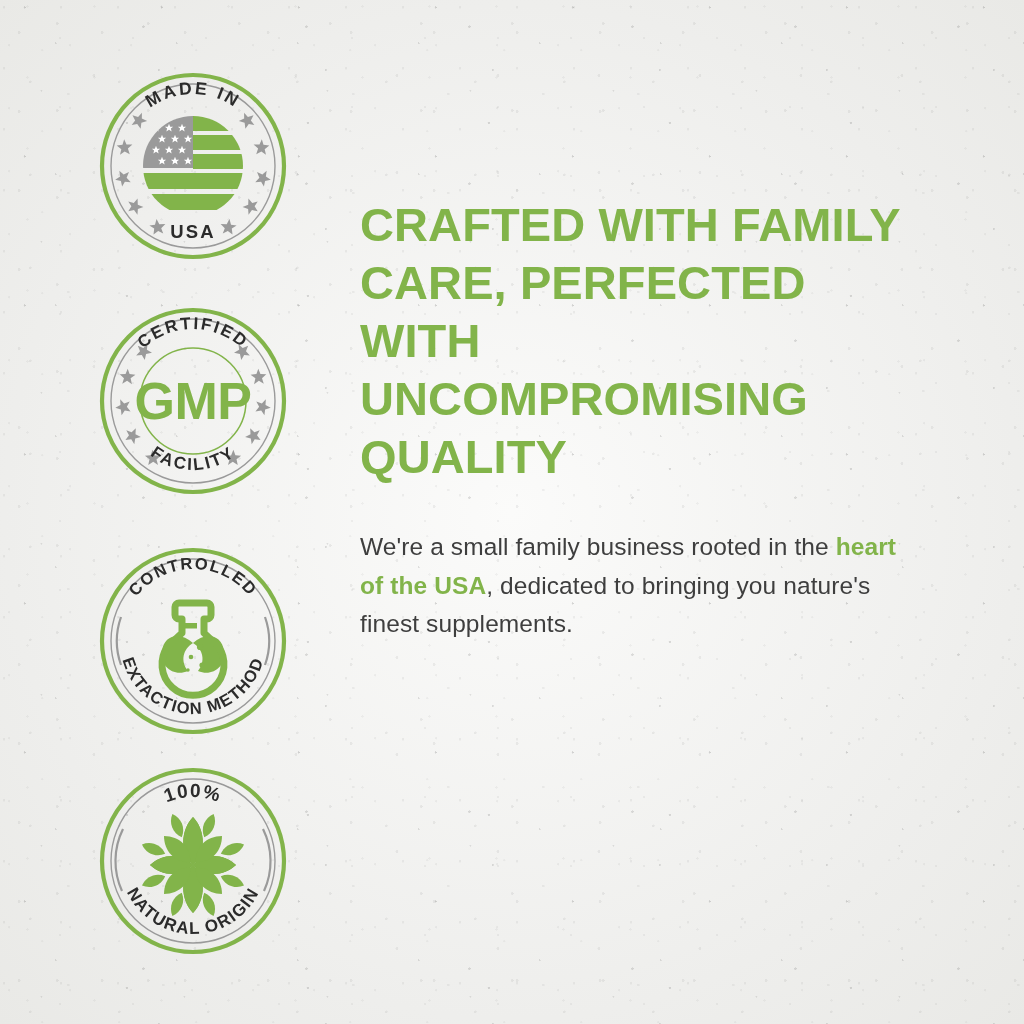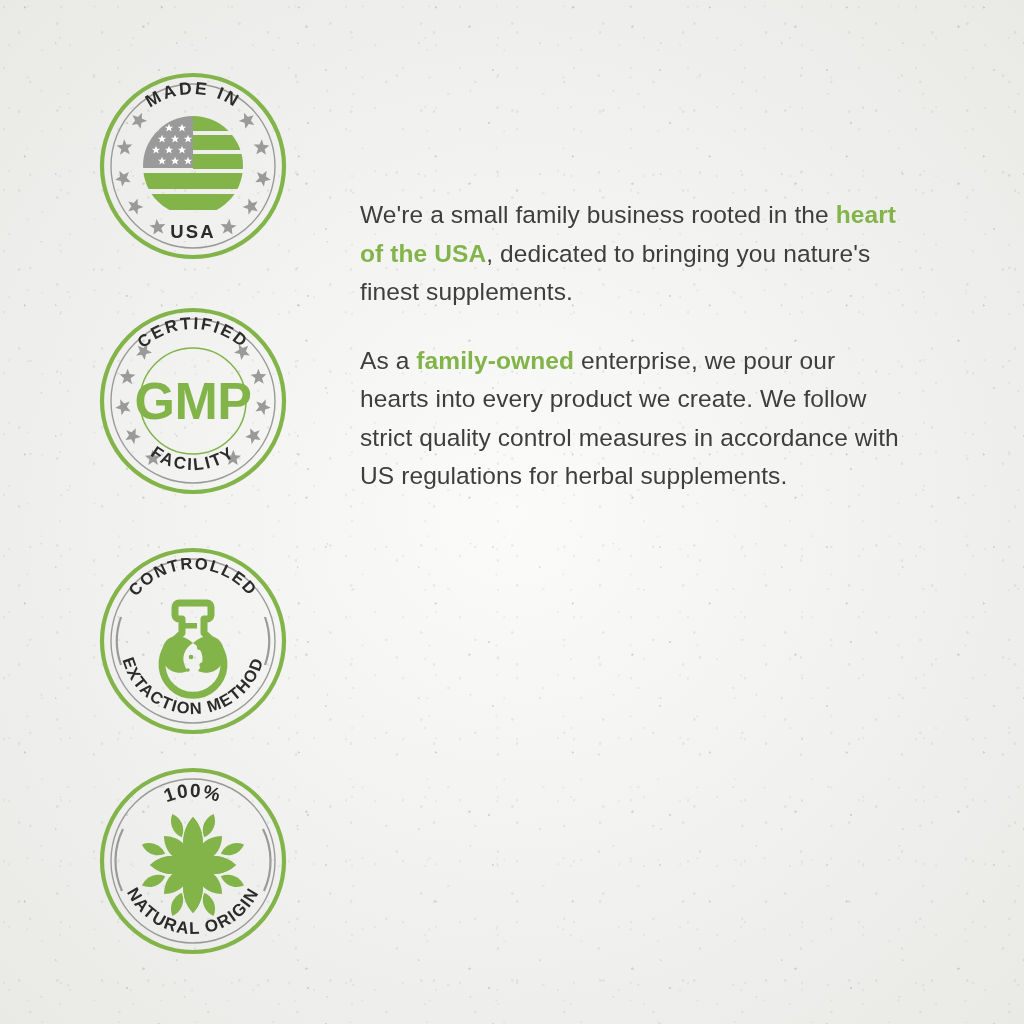--- a/index.html
+++ b/index.html
@@ -368,23 +368,21 @@
         <text font-family="'Liberation Sans',sans-serif" font-size="17" font-weight="bold" fill="#2b2b2b" letter-spacing="1.4">
           <textPath href="#arcBot4" startOffset="50%" text-anchor="middle">NATURAL ORIGIN</textPath>
         </text>
       </svg>
     </div>
 
   </div>
 
   <div id="content">
 
+    <h1 id="headline">CRAFTED WITH FAMILY CARE, PERFECTED WITH UNCOMPROMISING QUALITY</h1>
 
     <p class="para">
       <span>We're a small family business rooted in the </span><b>heart of the USA</b><span>, dedicated to bringing you nature's finest supplements.</span>
     </p>
 
-    <p class="para">
-      <span>As a </span><b>family-owned</b><span> enterprise, we pour our hearts into every product we create. We follow strict quality control measures in accordance with US regulations for herbal supplements.</span>
-    </p>
 
   </div>
 </div>
 
 </body></html>

